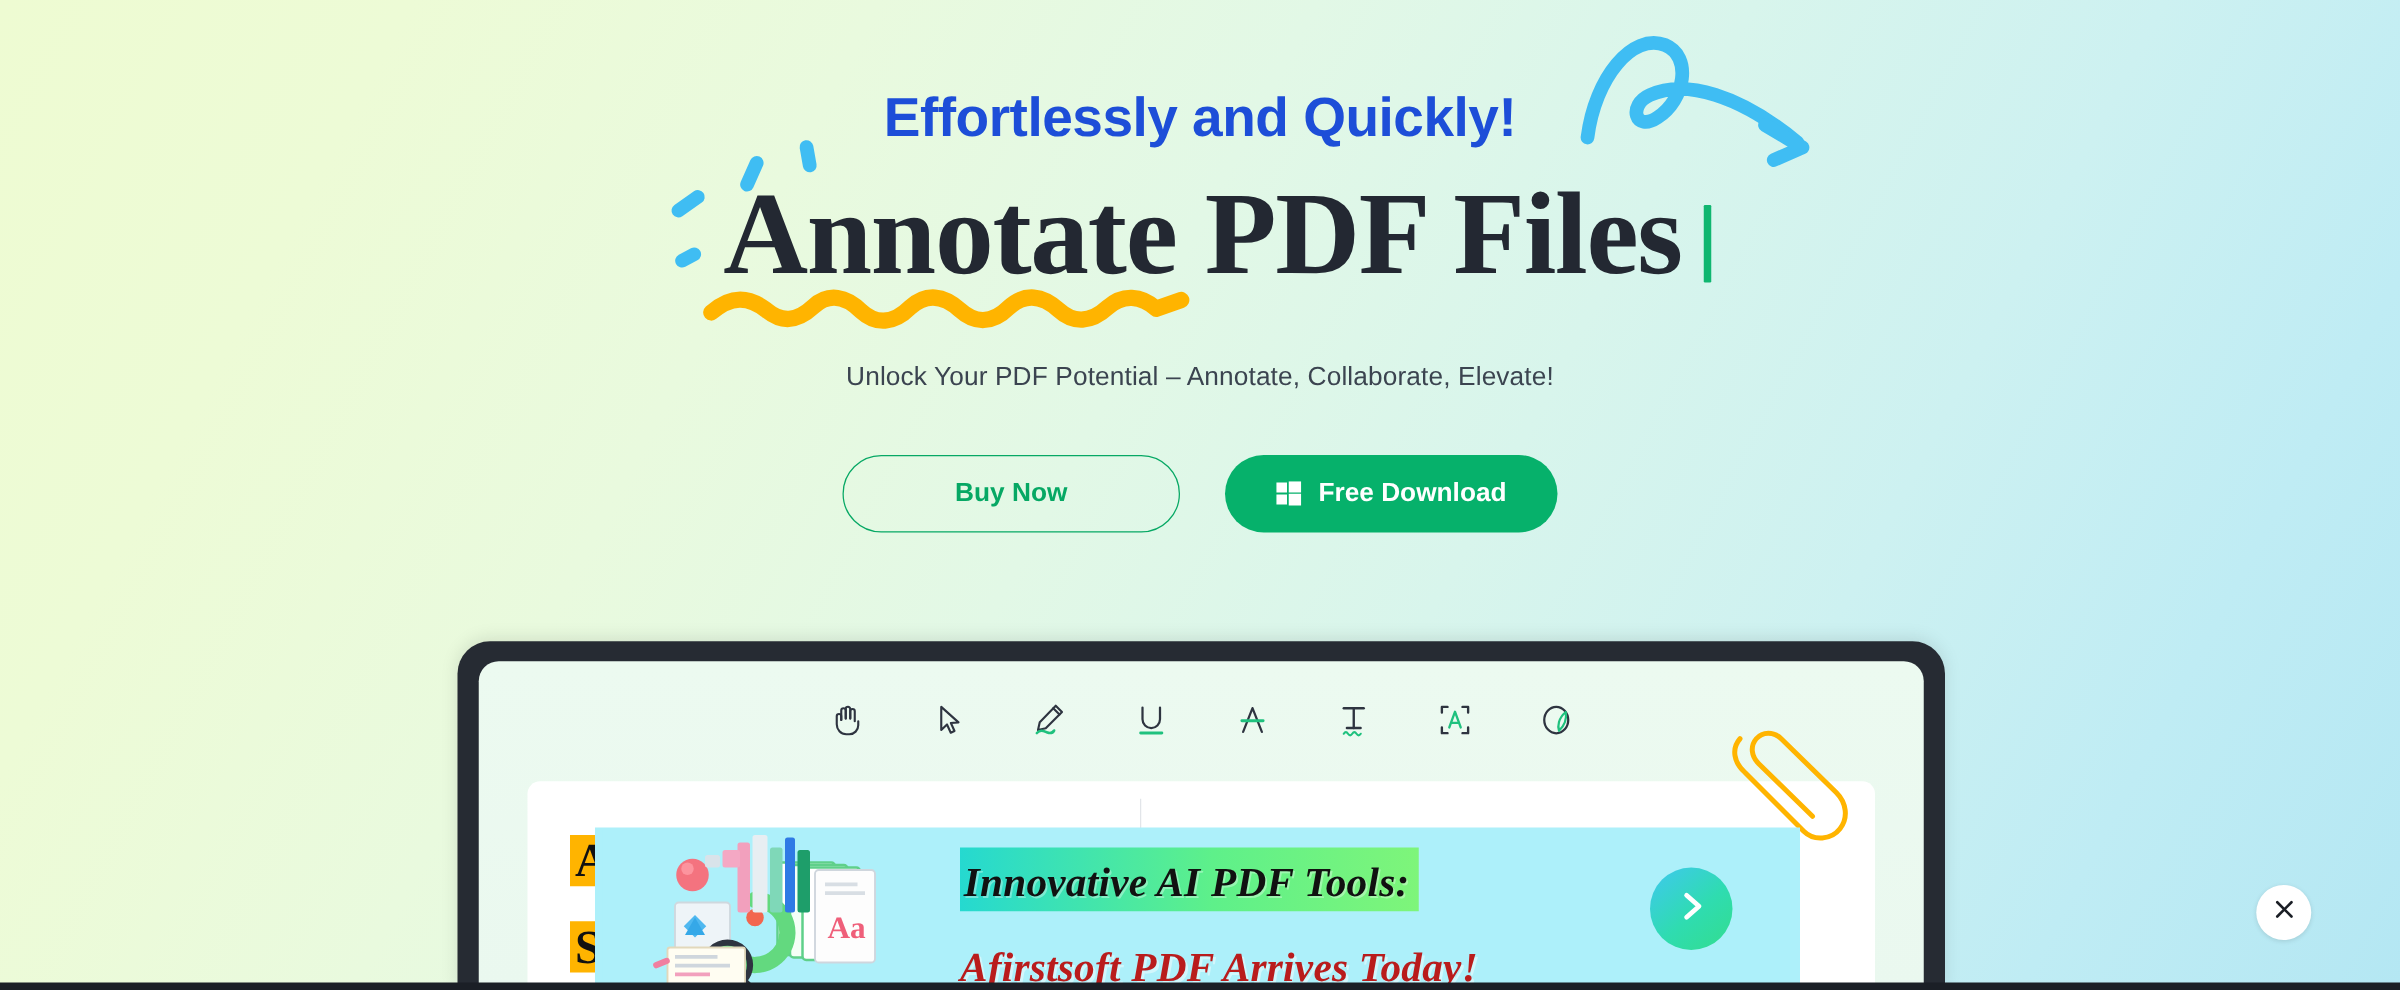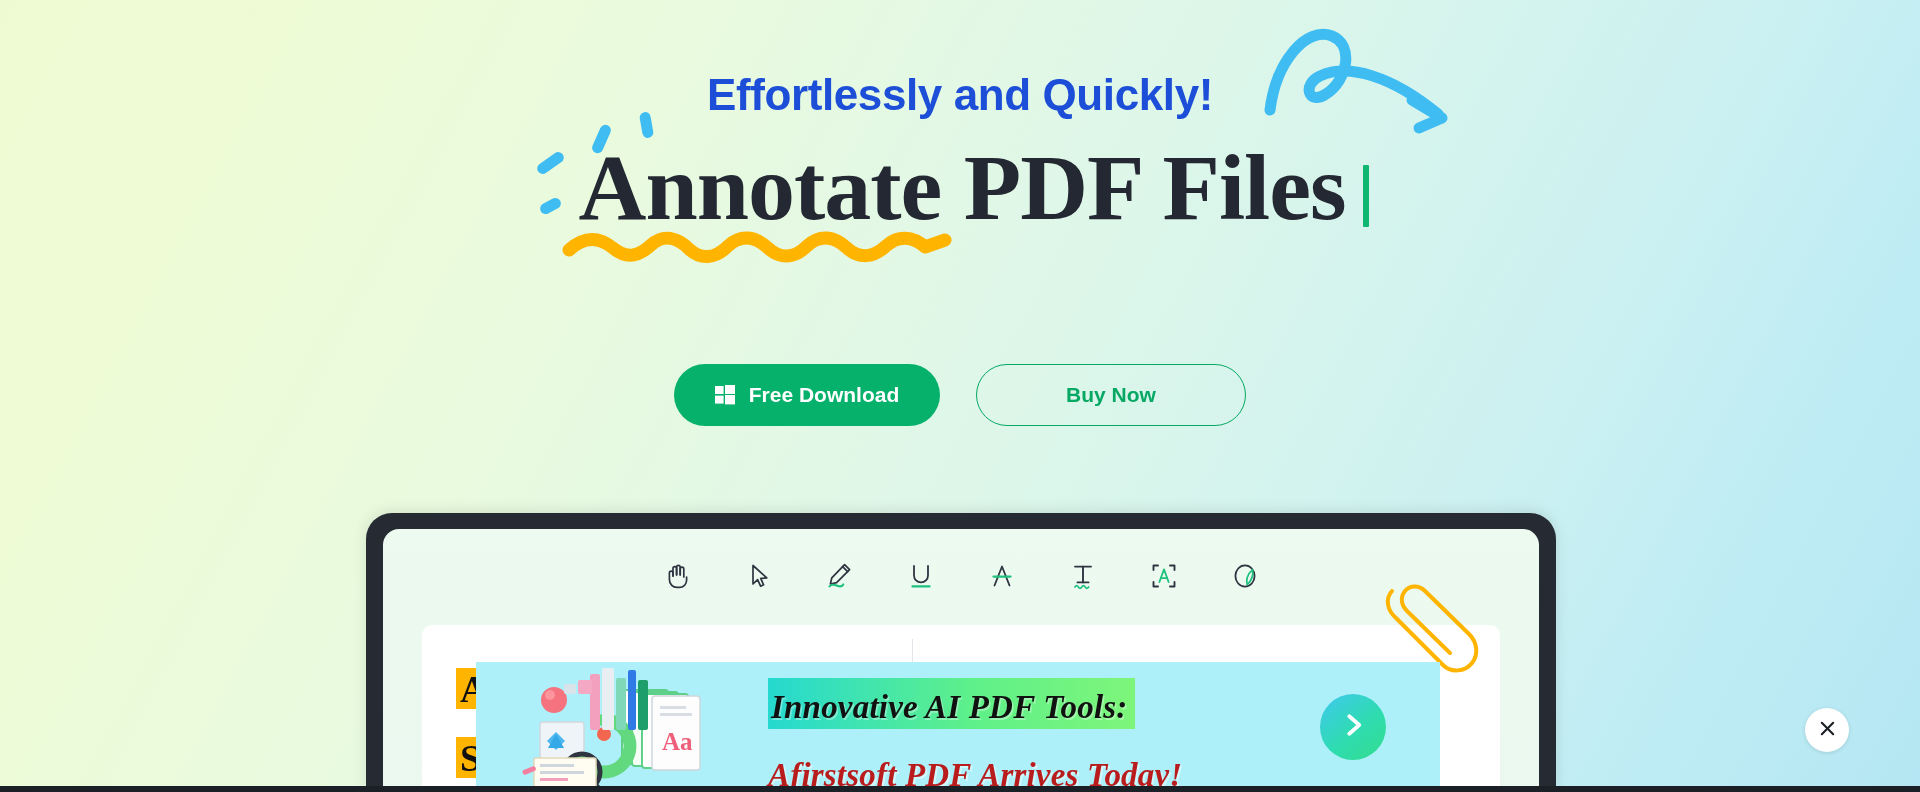--- a/index.html
+++ b/index.html
@@ -192,35 +192,36 @@
   <span class="spark sp2"></span>
   <span class="spark sp3"></span>
   <span class="spark sp4"></span>
 
   <svg class="curly-arrow" viewBox="0 0 210 120">
     <path d="M8 92 C 14 44, 44 8, 70 18 C 92 27, 86 62, 64 76
              C 46 88, 40 66, 58 58 C 86 45, 130 58, 176 96" fill="none" stroke="#3fbdf3" stroke-width="11" stroke-linecap="round" stroke-linejoin="round"></path>
     <path d="M150 82 L 180 100 L 157 110" fill="none" stroke="#3fbdf3" stroke-width="11" stroke-linecap="round" stroke-linejoin="round"></path>
   </svg>
 
+  <div class="subtitle">Unlock Your PDF Potential – Annotate, Collaborate, Elevate!</div>
 
   <div class="cta-row">
+    <div class="btn btn-secondary">
+      <span>Buy Now</span>
+    </div>
     <div class="btn btn-primary">
       <span class="win-icon">
         <svg viewBox="0 0 20 20" width="20" height="20">
           <rect x="0" y="1" width="8.6" height="8.0" fill="#ffffff"></rect>
           <rect x="10" y="0" width="10" height="9.0" fill="#ffffff"></rect>
           <rect x="0" y="10.6" width="8.6" height="8.0" fill="#ffffff"></rect>
           <rect x="10" y="10.0" width="10" height="9.4" fill="#ffffff"></rect>
         </svg>
       </span>
       <span>Free Download</span>
-    </div>
-    <div class="btn btn-secondary">
-      <span>Buy Now</span>
     </div>
   </div>
 </div>
 
 <div class="device">
   <div class="screen">
 
     <div class="toolbar">
 
       <div class="tool">

